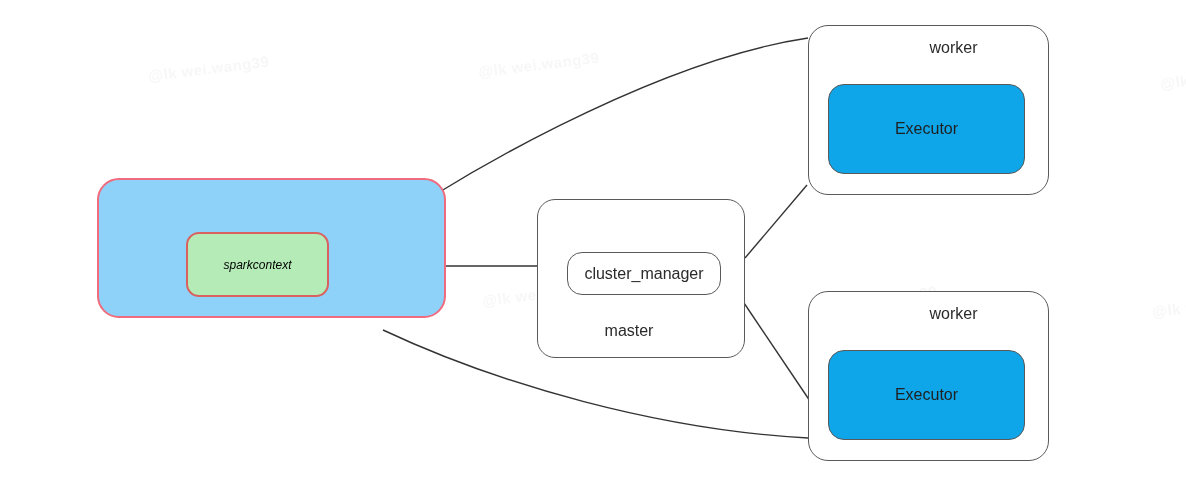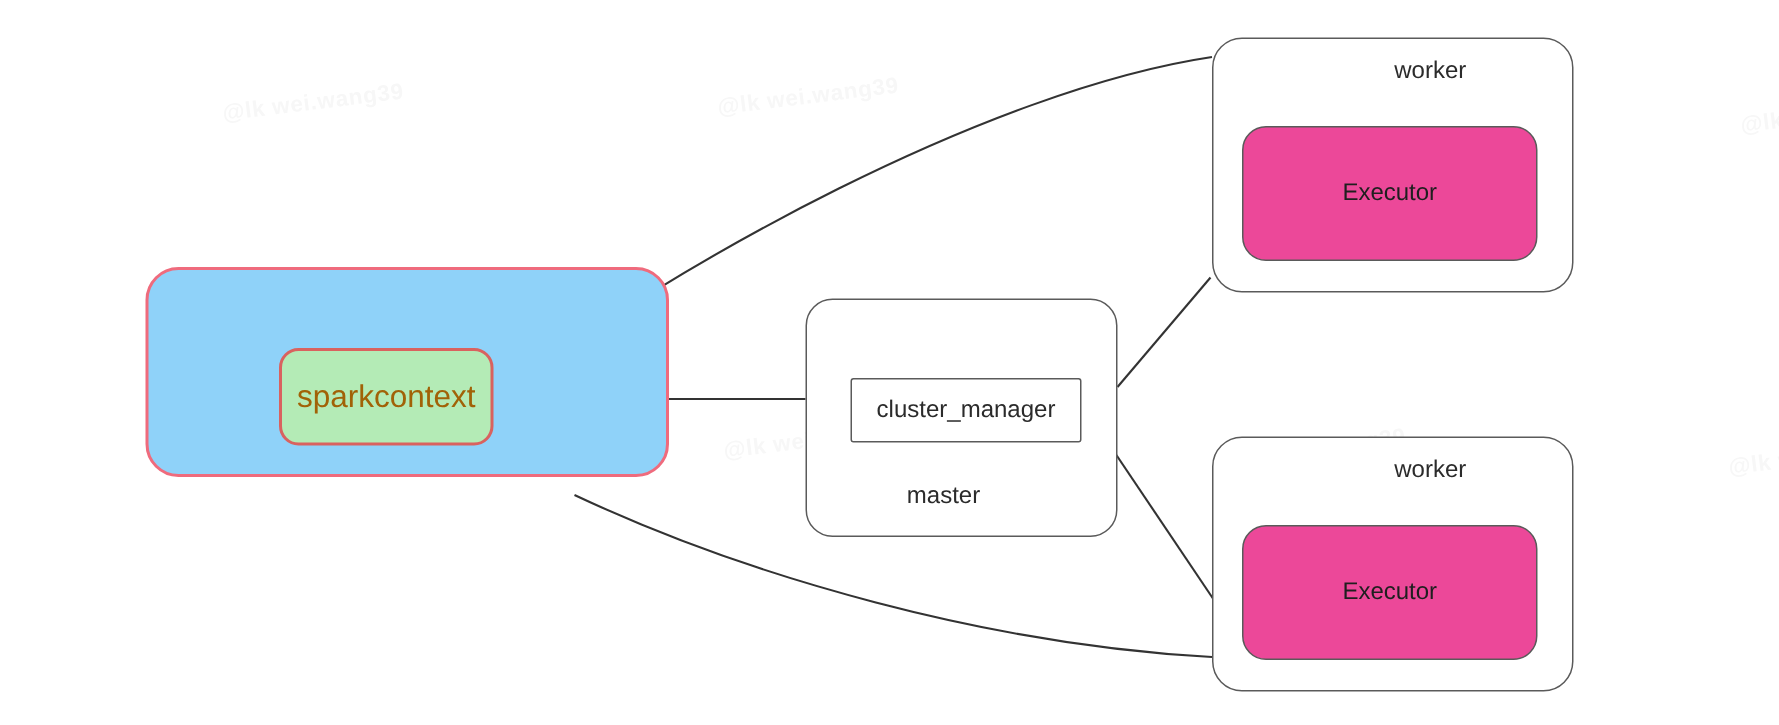--- a/index.html
+++ b/index.html
@@ -63,41 +63,42 @@
     width: 143px;
     height: 65px;
     background: #b4ebb6;
     border: 2px solid #d9625f;
     border-radius: 13px;
     display: flex;
     align-items: center;
     justify-content: center;
   }
   .sparkcontext-label {
-    color: #a16207;
-    font-size: 21px;
+    color: #000000;
+    font-size: 12px;
+    font-style: italic;
   }
   .master-box {
     left: 537px;
     top: 199px;
     width: 208px;
     height: 159px;
     background: #ffffff;
     border: 1.6px solid #5a5a5a;
     border-radius: 18px;
   }
   .cluster-manager-box {
     position: absolute;
     left: 567px;
     top: 252px;
     width: 152px;
     height: 41px;
     background: #ffffff;
     border: 1.6px solid #5a5a5a;
-    border-radius: 2px;
+    border-radius: 15px;
     display: flex;
     align-items: center;
     justify-content: center;
   }
   .cluster-manager-label {
     color: #2b2b2b;
     font-size: 16px;
   }
   .master-label {
     position: absolute;
@@ -123,21 +124,21 @@
     text-align: center;
     color: #2b2b2b;
     font-size: 16px;
   }
   .worker-label-top { left: 808px; top: 39px; }
   .worker-label-bottom { left: 808px; top: 305px; }
   .executor-box {
     position: absolute;
     width: 195px;
     height: 88px;
-    background: #ec4899;
+    background: #0ea5e9;
     border: 1.6px solid #5a5a5a;
     border-radius: 16px;
     display: flex;
     align-items: center;
     justify-content: center;
   }
   .executor-top { left: 828px; top: 84px; }
   .executor-bottom { left: 828px; top: 350px; }
   .executor-label {
     color: #1f1f1f;

